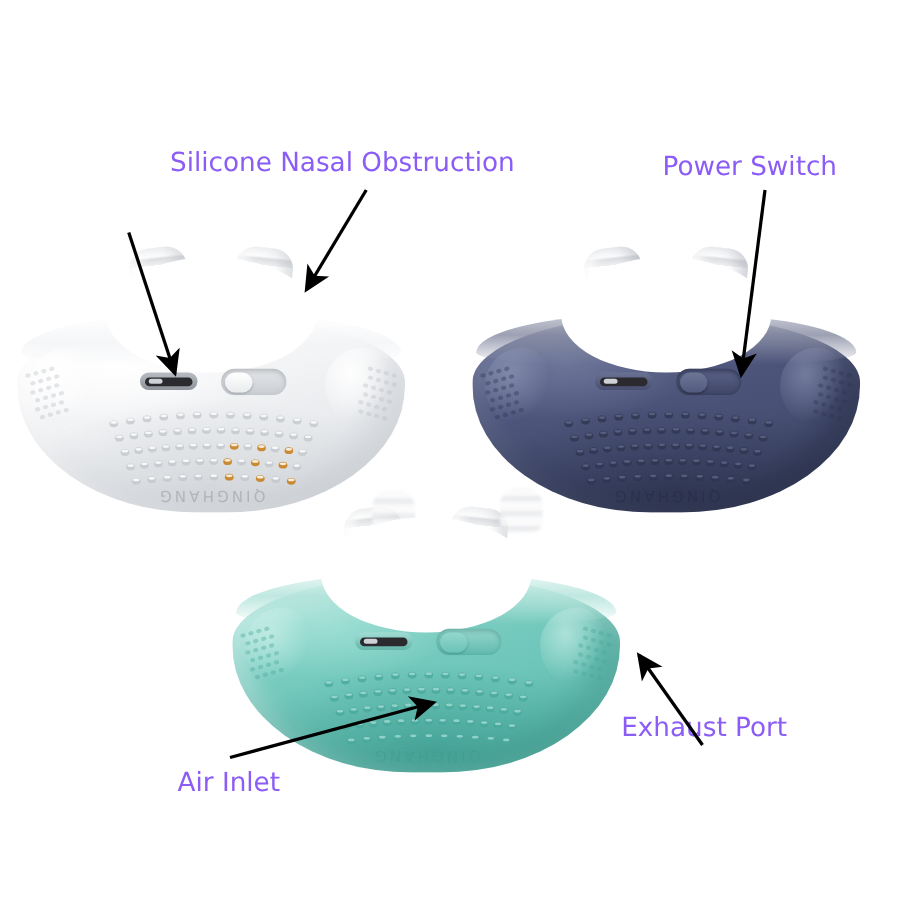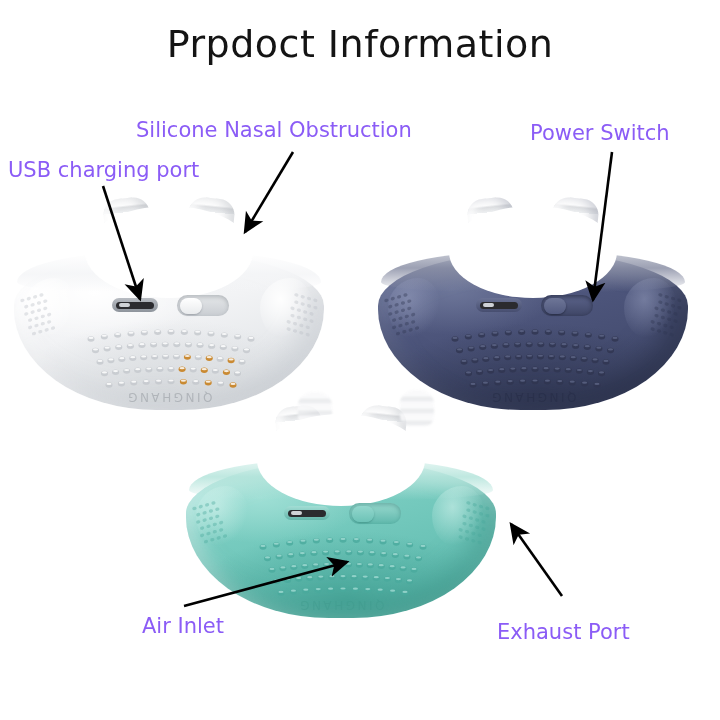--- a/index.html
+++ b/index.html
@@ -38,21 +38,21 @@
     position: absolute;
     font-size: 21px;
     color: #8b5cf6;
     white-space: nowrap;
     font-family: "DejaVu Sans", sans-serif;
   }
   .c-usb      { left: 8px;   top: 158px; }
   .c-silicone { left: 136px; top: 118px; }
   .c-power    { left: 530px; top: 121px; text-align: right; }
   .c-airinlet { left: 142px; top: 614px; }
-  .c-exhaust  { left: 497px; top: 620px; }
+  .c-exhaust  { left: 497px; top: 570px; }
 
   
   #arrows {
     position: absolute;
     left: 0; top: 0;
     width: 720px; height: 720px;
     pointer-events: none;
     z-index: 40;
   }
 
@@ -312,21 +312,20 @@
     filter: blur(1.1px);
     opacity: 0.9;
     z-index: 2;
   }
 </style>
 </head>
 <body>
 
 <div id="stage">
 
-  <div class="title">Prpdoct Information</div>
 
   <div class="device dev-white">
     <div class="plug plug-l"></div>
     <div class="plug plug-r"></div>
     <div class="body">
       <div class="body-shell"></div>
       <div class="lobe lobe-l"></div>
       <div class="lobe lobe-r"></div>
       <svg class="sidevent sidevent-l" viewBox="0 0 30 46">
           <ellipse cx="5" cy="5" rx="2.1" ry="1.7" fill="#b9bec4" opacity="0.7"></ellipse>
@@ -929,21 +928,20 @@
           <ellipse cx="132.20" cy="55.72" rx="2.6" ry="1.1" fill="rgba(190,235,228,0.6)"></ellipse>
           <ellipse cx="144.60" cy="57.78" rx="3.5" ry="2.7" fill="#49a99c" opacity="0.78"></ellipse>
           <ellipse cx="144.60" cy="56.68" rx="2.6" ry="1.1" fill="rgba(190,235,228,0.6)"></ellipse>
           <ellipse cx="157.00" cy="59.00" rx="3.5" ry="2.7" fill="#49a99c" opacity="0.78"></ellipse>
           <ellipse cx="157.00" cy="57.90" rx="2.6" ry="1.1" fill="rgba(190,235,228,0.6)"></ellipse>
         </svg>
       <div class="brand">QINGHANG</div>
     </div>
   </div>
 
-  <div class="callout c-usb">USB charging port</div>
   <div class="callout c-silicone">Silicone Nasal Obstruction</div>
   <div class="callout c-power">Power Switch</div>
   <div class="callout c-airinlet">Air Inlet</div>
   <div class="callout c-exhaust">Exhaust Port</div>
 
   <svg id="arrows" viewBox="0 0 720 720">
     <defs>
       <marker id="ah" markerWidth="9" markerHeight="9" refX="7.2" refY="4.5" orient="auto" markerUnits="strokeWidth">
         <path d="M0,0.6 L8.2,4.5 L0,8.4 L2.1,4.5 Z" fill="#000000"></path>
       </marker>

